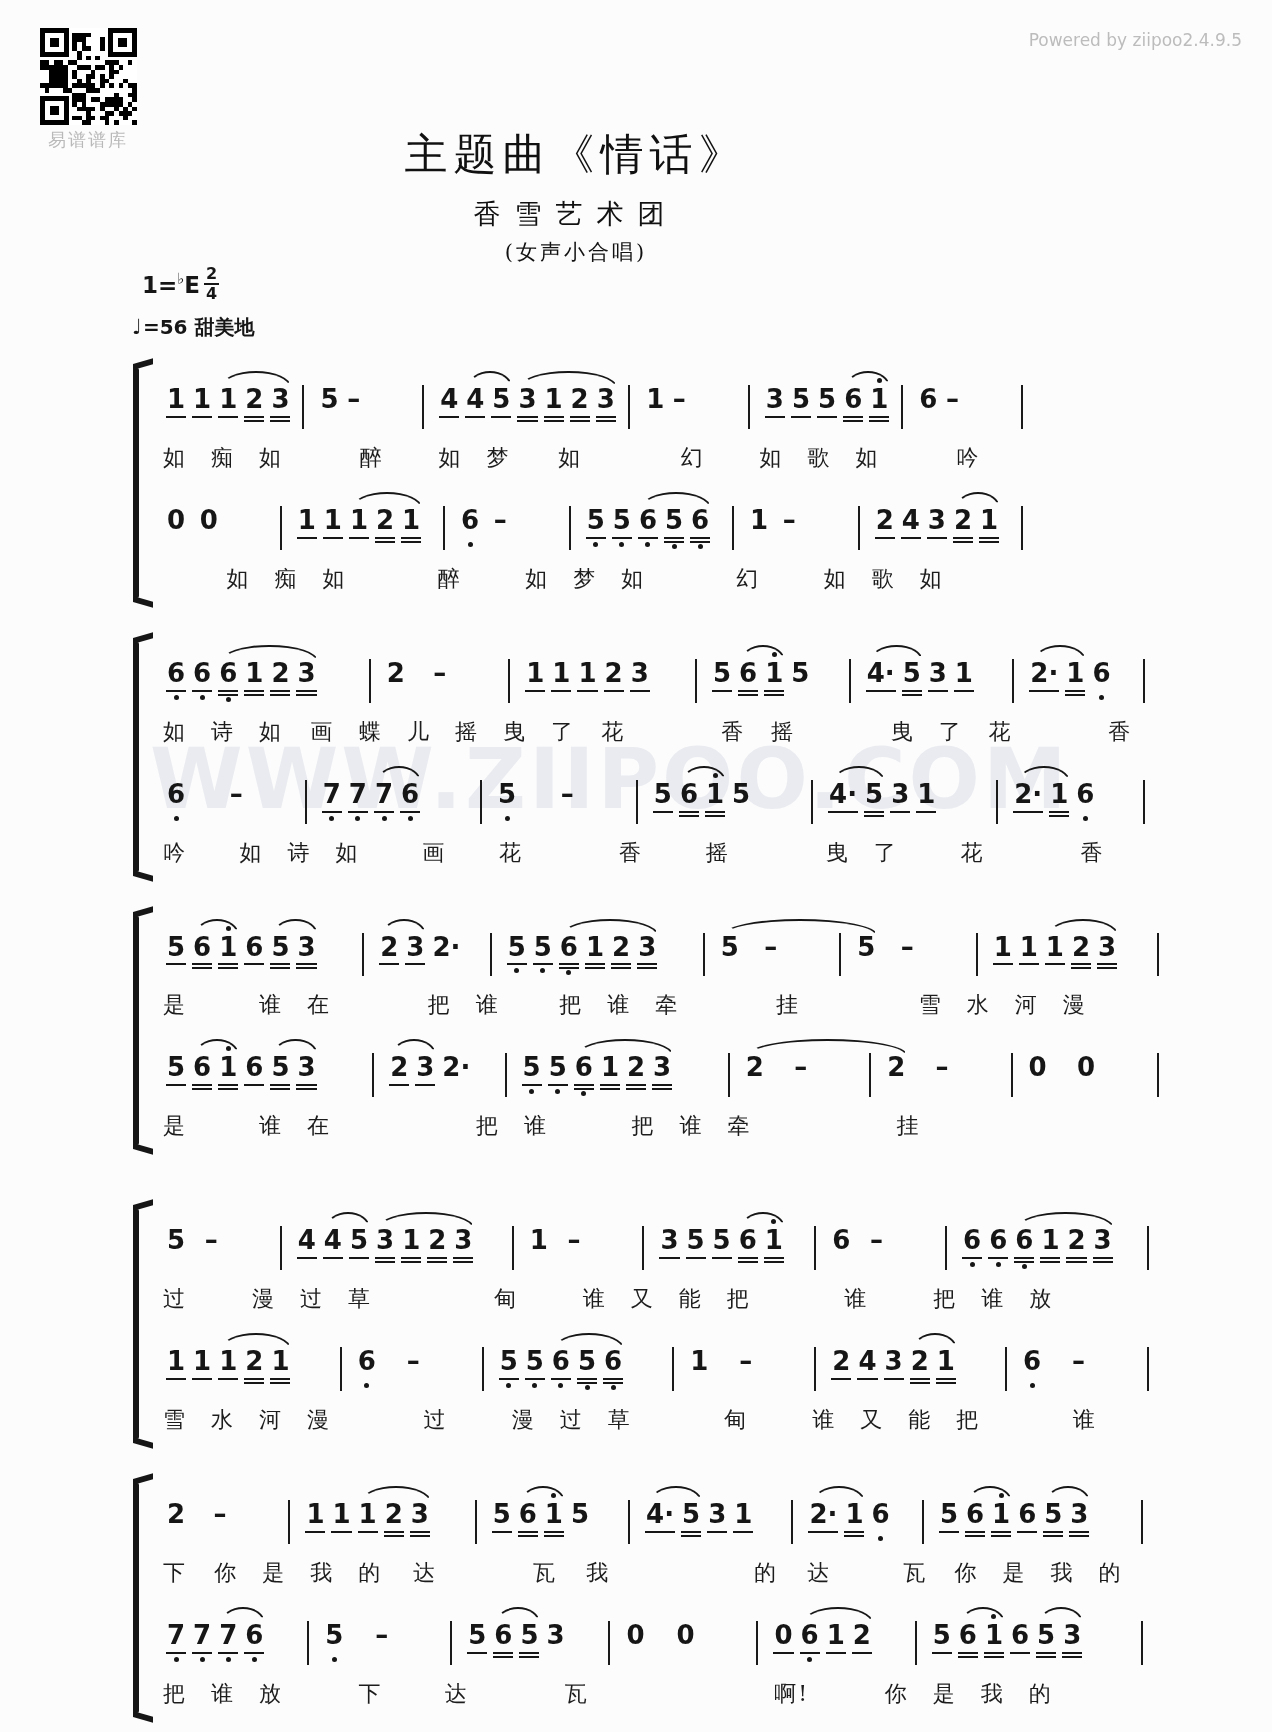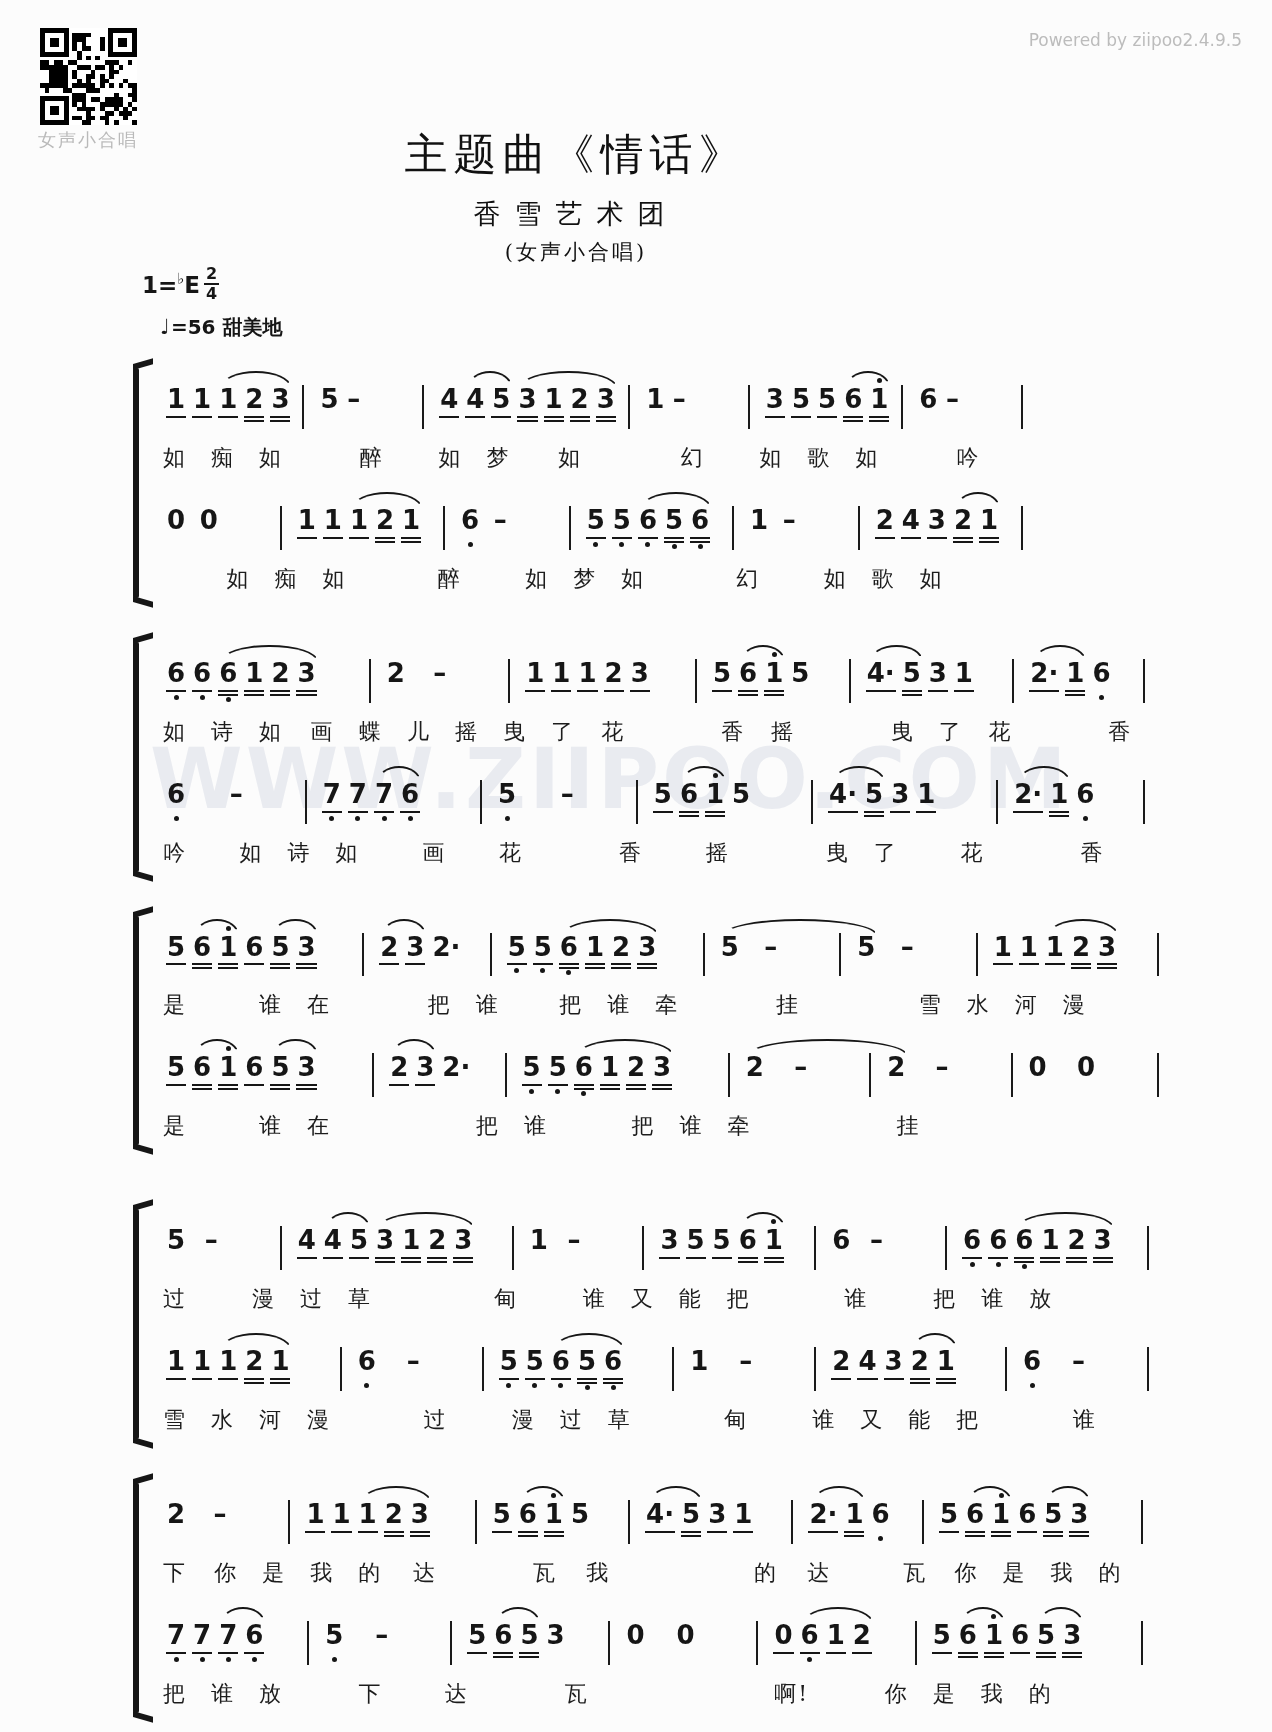--- a/index.html
+++ b/index.html
@@ -20,21 +20,21 @@
   .subtitle{position:absolute;left:0;right:0;top:196px;text-align:center;transform:translateX(-60px);
          font-family:"DejaVu Serif","Liberation Serif",serif;font-size:27px;letter-spacing:14px;color:#111;}
   .ensemble{position:absolute;left:0;right:0;top:238px;text-align:center;transform:translateX(-60px);
          font-family:"DejaVu Serif","Liberation Serif",serif;font-size:21px;letter-spacing:3px;color:#111;}
   .keybox{position:absolute;left:142px;top:270px;font-family:"DejaVu Sans",sans-serif;
           font-weight:bold;font-size:23px;}
   .keybox sup{font-size:15px;vertical-align:super;}
   .frac{display:inline-block;vertical-align:middle;text-align:center;font-size:16px;line-height:1;margin-left:4px;margin-top:-4px;}
   .frac .n{display:block;border-bottom:2.5px solid #161616;padding:0 2px 1px;}
   .frac .d{display:block;padding-top:1px;}
-  .tempo{position:absolute;left:160px;top:314px;font-family:"DejaVu Sans",sans-serif;
+  .tempo{position:absolute;left:132px;top:314px;font-family:"DejaVu Sans",sans-serif;
          font-weight:bold;font-size:20px;}
   .tempo .tnote{font-size:21px;margin-right:1px;}
   .credits{position:absolute;right:262px;top:266px;text-align:right;white-space:pre;
            font-family:"DejaVu Serif","Liberation Serif",serif;font-size:21px;line-height:33px;color:#111;}
   
   .watermark{position:absolute;inset:0;z-index:0;color:#e9ebf0;pointer-events:none;}
   .wm-logo{position:absolute;top:505px;left:150px;width:860px;text-align:center;
            font-family:"DejaVu Serif",serif;font-weight:bold;font-size:168px;line-height:1;letter-spacing:8px;}
   .wm-z{font-size:198px;font-style:italic;margin-right:6px;vertical-align:-12px;}
   .wm-url{position:absolute;top:730px;left:150px;width:860px;text-align:center;
@@ -214,21 +214,21 @@
         <div class="cell" style="left: 83.1429px; top: 87.7619px;"></div>
         <div class="cell" style="left: 41.5714px; top: 92.381px;"></div>
         <div class="cell" style="left: 46.1905px; top: 92.381px;"></div>
         <div class="cell" style="left: 64.6667px; top: 92.381px;"></div>
         <div class="cell" style="left: 73.9048px; top: 92.381px;"></div>
         <div class="cell" style="left: 92.381px; top: 92.381px;"></div>
         <div class="finder tl"></div>
         <div class="finder tr"></div>
         <div class="finder bl"></div>
       </div>
-    <div class="qr-label">女声小合唱</div>
+    <div class="qr-label">易谱谱库</div>
     <div class="powered">Powered by ziipoo2.4.9.5</div>
     <div class="title">主题曲《情话》</div>
     <div class="subtitle">香雪艺术团</div>
     <div class="ensemble">(女声小合唱)</div>
     <div class="keybox"><span>1=</span><sup>♭</sup><span>E</span><span class="frac"><span class="n">2</span><span class="d">4</span></span></div>
     <div class="tempo"><span class="tnote">♩</span><span>=56 甜美地</span></div>
   </div>
 
   <div class="watermark">
     <div class="wm-url">WWW.ZIIPOO.COM</div>

